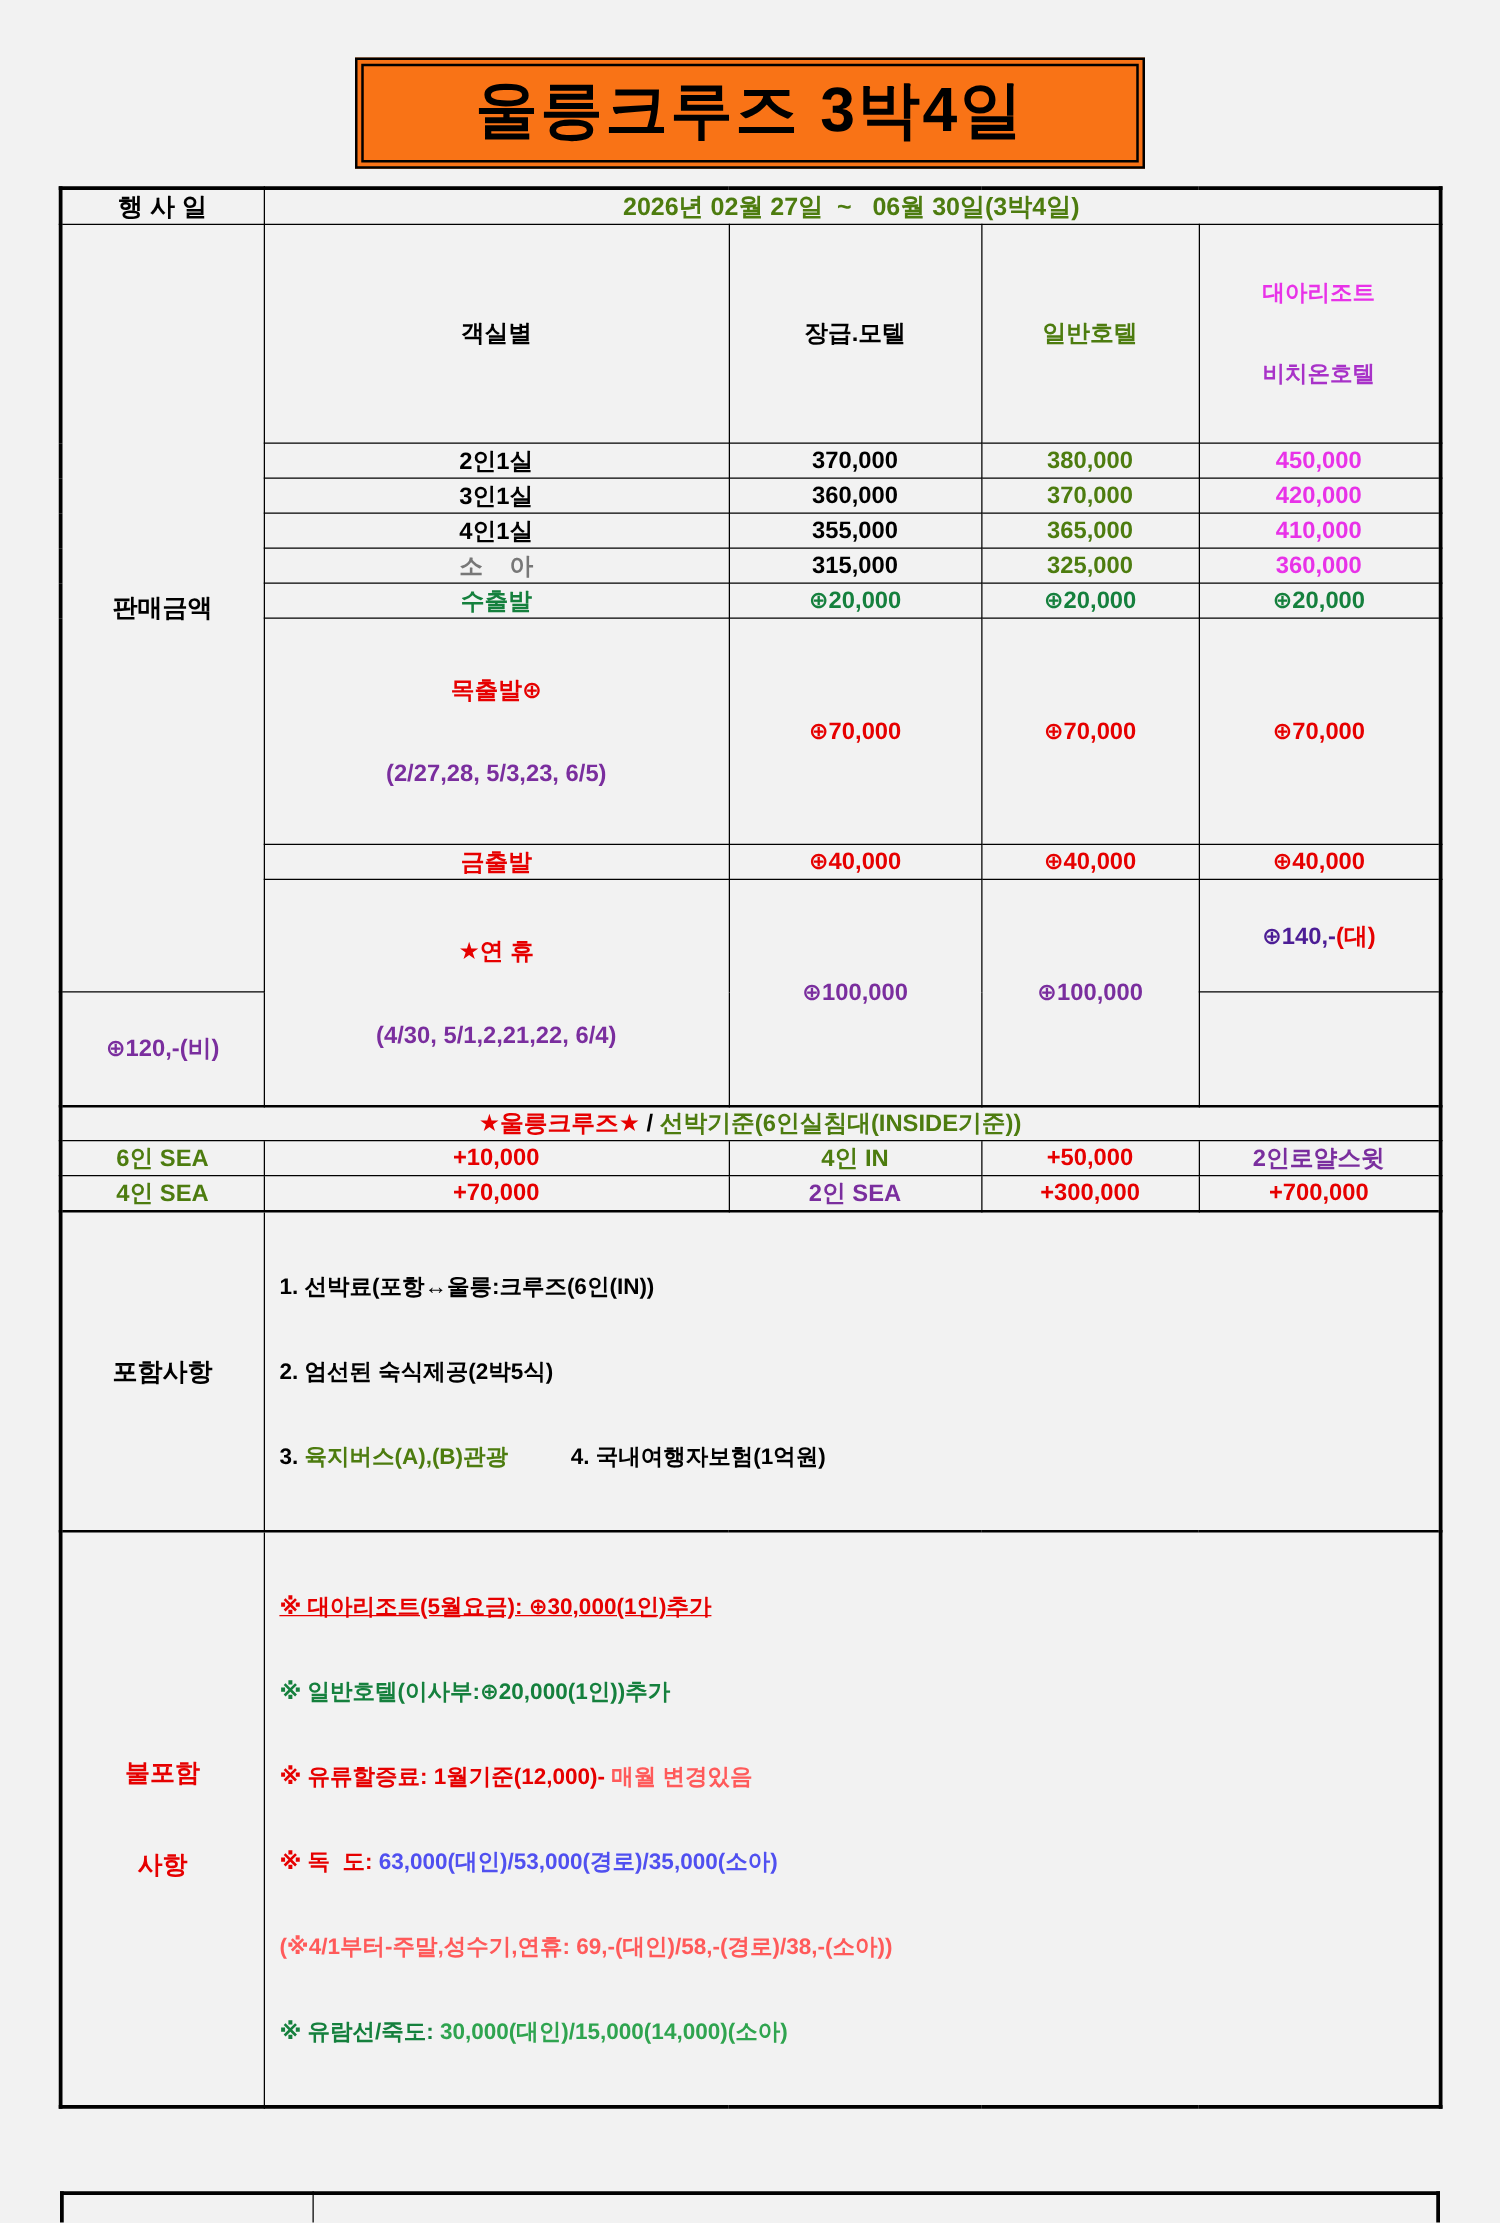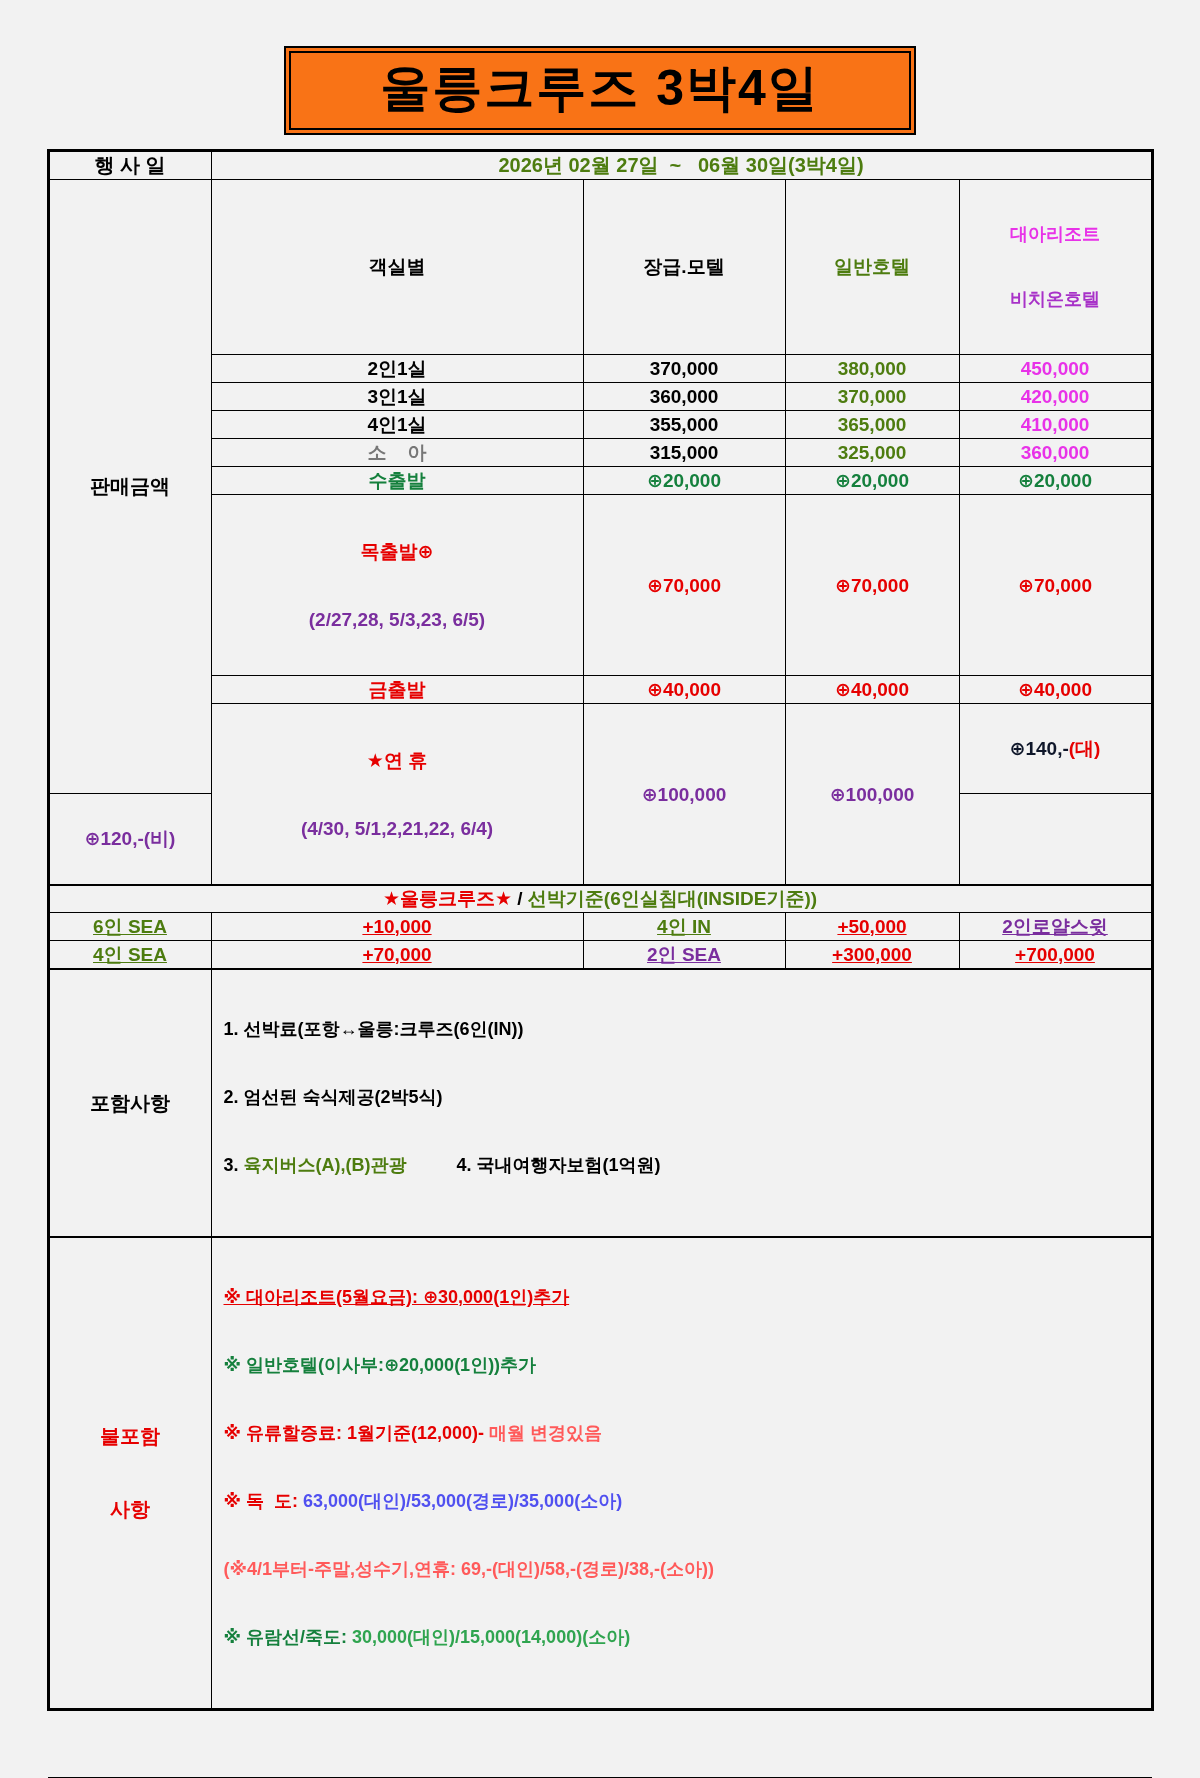--- a/index.html
+++ b/index.html
@@ -8,38 +8,38 @@
     background:#f2f2f2;
     font-family:"Liberation Sans","DejaVu Sans",sans-serif;
     font-weight:700;color:#000;
     position:relative;overflow:hidden;
   }
   
   .blue{color:#4d7c0f}.blue2{color:#5050f0}
   .red{color:#e60000}.red2{color:#ff5a5a}
   .green{color:#15803d}.green2{color:#2fa44f}
   .purple{color:#7a2e9e}.magenta{color:#e832e8}.magenta2{color:#a832c8}
-  .orange{color:#0f172a}.gray{color:#777}
+  .orange{color:#4c1d95}.gray{color:#777}
   .u{text-decoration:underline}
   
   .title-box{width:622px;margin:46px auto 0;border:2px solid #000;padding:3px;background:#f97316;}
   .title-inner{border:2px solid #000;text-align:center;font-size:50px;letter-spacing:2px;padding:2px 0 6px;}
   
   table{border-collapse:collapse;table-layout:fixed;background:#f2f2f2;}
   td{border:1px solid #000;text-align:center;vertical-align:middle;white-space:pre-wrap;padding:0 2px;overflow:hidden;}
   
   .t1{width:1104px;margin:14px auto 0;border:3px solid #000;font-size:19px;}
   .t1 .r-event td{height:26px;font-size:20px;margin-top:48px;}
   .t1 .r-head td{height:44px;}
   .t1 .r-p td{height:27px;}
   .t1 .r-dep2 td{height:48px;}
   .t1 .r-hol td{height:29px;}
-  .t1 .r-cab td{height:27px;text-decoration:underline;}
+  .t1 .r-cab td{height:27px;}
   .t1 .lbl{font-size:20px;}
-  .t1 .lines{text-align:left;padding:4px 0 16px 12px;font-size:18px;}
+  .t1 .lines{text-align:left;padding:4px 0 4px 12px;font-size:18px;}
   .t1 .lines div{line-height:26px;}
   .t1 .r-inc td{border-top:2px solid #000;}
   .t1 .r-cabhd td{border-top:2px solid #000;height:26px;}
   .resort-hd div{line-height:21px;font-size:18px;}
   
   .t2{width:1104px;margin:66px auto 0;border:3px solid #000;font-size:17.5px;}
   .t2 .lbl{width:195px;font-size:19px;}
   .t2 .cont{text-align:left;padding:4px 0 4px 10px;}
 </style>
 </head>

